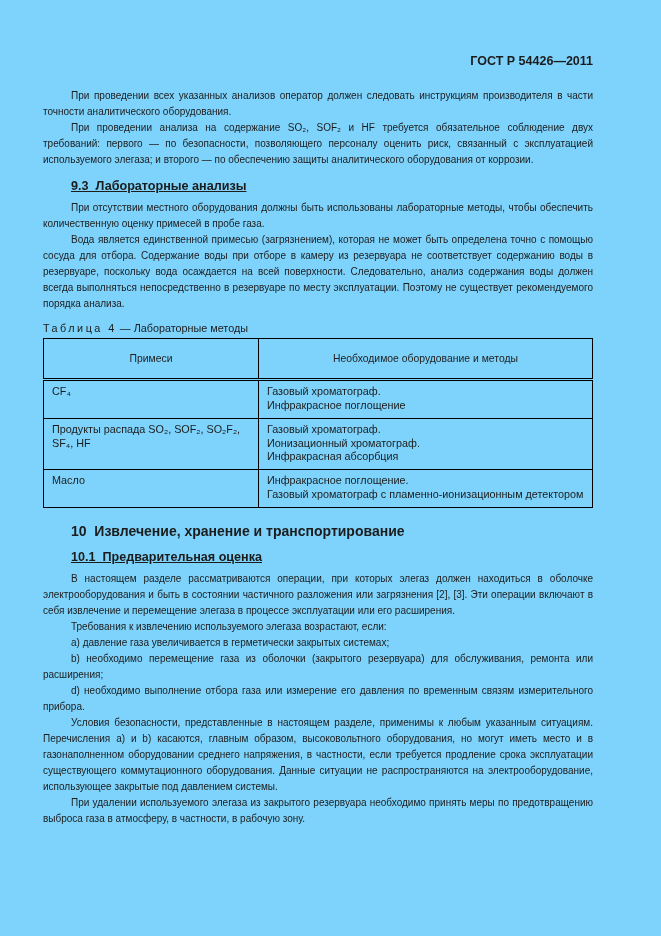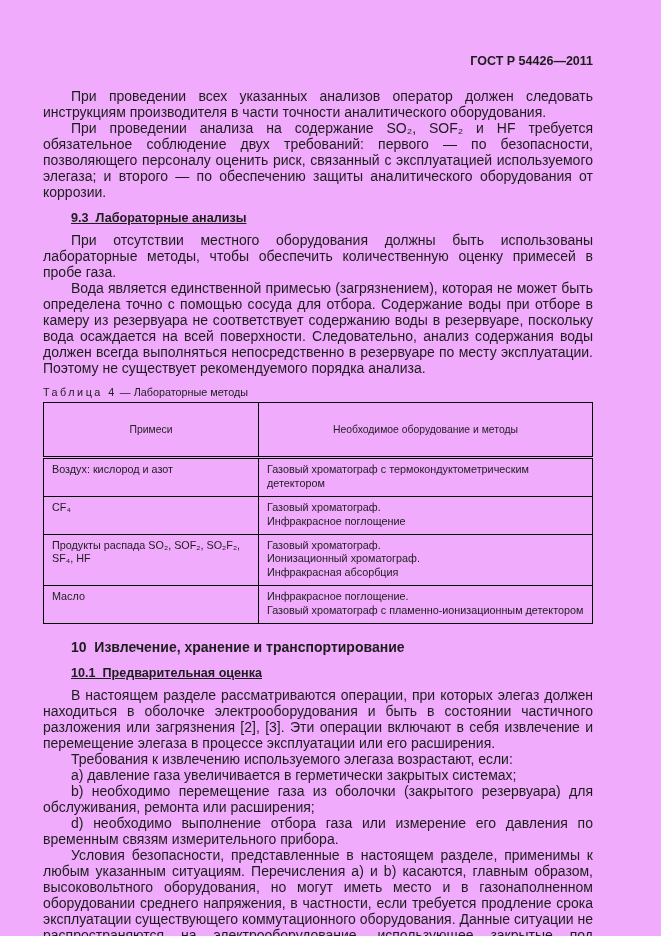--- a/index.html
+++ b/index.html
@@ -1,33 +1,33 @@
 <!DOCTYPE html>
 <html><head>
 <meta charset="utf-8">
 <style>
   html, body { margin: 0; padding: 0; background: #ffffff; }
   .page {
     width: 661px; height: 936px;
-    background: #f0abfc;
+    background: #7dd3fc;
     color: #1c1c1c;
     font-family: "Liberation Sans", "DejaVu Sans", sans-serif;
     box-sizing: border-box;
     padding: 54px 68px 0 43px;
     position: relative;
     overflow: hidden;
   }
   .gost-header {
     text-align: right;
     font-weight: bold;
     font-size: 12.5px;
     margin: 0 0 20px 0;
   }
   p.body {
-    font-size: 14px;
+    font-size: 10px;
     line-height: 16px;
     text-align: justify;
     text-indent: 28px;
     margin: 0;
   }
   .h-sub {
     font-weight: bold;
     font-size: 12.6px;
     margin: 11px 0 7px 0;
     text-indent: 28px;
@@ -54,21 +54,21 @@
     line-height: 13.4px;
     border: 1.5px solid #000;
   }
   table.lab th {
     border: 1px solid #000;
     border-bottom: 3px double #000;
     font-weight: normal;
     font-size: 10.4px;
     text-align: center;
     vertical-align: middle;
-    padding: 20px 8px;
+    padding: 13px 8px;
     color: #222;
   }
   table.lab td {
     border: 1px solid #000;
     vertical-align: top;
     text-align: left;
     padding: 4px 8px 6px 8px;
   }
   table.lab col.c1 { width: 215px; }
   .method-line { display: block; }
@@ -99,26 +99,20 @@
         <col class="c2">
       </colgroup>
     <thead>
       <tr>
         <th>Примеси</th>
         <th>Необходимое оборудование и методы</th>
       </tr>
     </thead>
     <tbody>
       <tr>
-        <td>Воздух: кислород и азот</td>
-        <td>
-          <span class="method-line">Газовый хроматограф с термокондуктометрическим детектором</span>
-        </td>
-      </tr>
-      <tr>
         <td>CF₄</td>
         <td>
           <span class="method-line">Газовый хроматограф.</span>
           <span class="method-line">Инфракрасное поглощение</span>
         </td>
       </tr>
       <tr>
         <td>Продукты распада SO₂, SOF₂, SO₂F₂, SF₄, HF</td>
         <td>
           <span class="method-line">Газовый хроматограф.</span>

